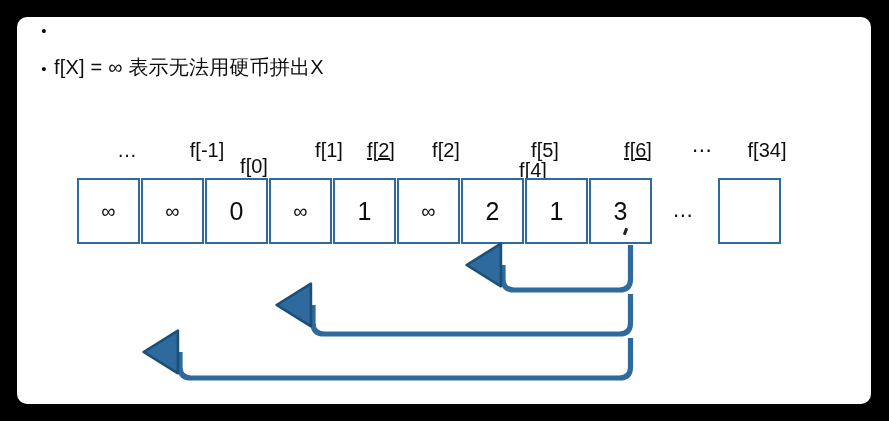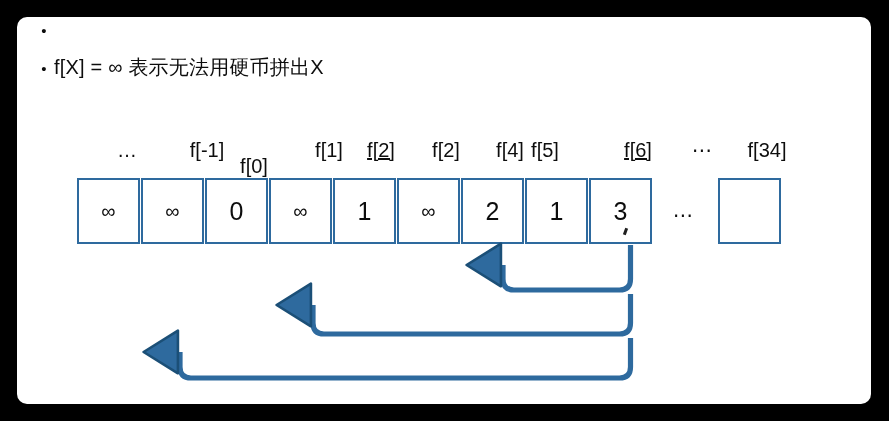--- a/index.html
+++ b/index.html
@@ -133,21 +133,21 @@
       </div>
     </div>
 
     <div class="label-row">
       <div class="cell-label" style="left:78px;width:64px;">…</div>
       <div class="cell-label" style="left:158px;width:64px;">f[-1]</div>
       <div class="cell-label" style="left:205px;width:64px;margin-top:16px;">f[0]</div>
       <div class="cell-label" style="left:280px;width:64px;">f[1]</div>
       <div class="cell-label" style="left:332px;width:64px;text-decoration:underline;">f[2]</div>
       <div class="cell-label" style="left:397px;width:64px;">f[2]</div>
-      <div class="cell-label" style="left:461px;width:64px;">f[4]</div>
+      <div class="cell-label" style="left:484px;width:64px;margin-top:20px;">f[4]</div>
       <div class="cell-label" style="left:496px;width:64px;">f[5]</div>
       <div class="cell-label" style="left:589px;width:64px;text-decoration:underline;">f[6]</div>
       <div class="cell-label" style="left:653px;width:64px;">⋯</div>
       <div class="cell-label" style="left:716px;width:68px;">f[34]</div>
     </div>
 
     <div class="dp-table">
       <div class="dp-cell inf" style="left:60px;top:161px;">∞</div>
       <div class="dp-cell inf" style="left:124px;top:161px;">∞</div>
       <div class="dp-cell" style="left:188px;top:161px;">0</div>

